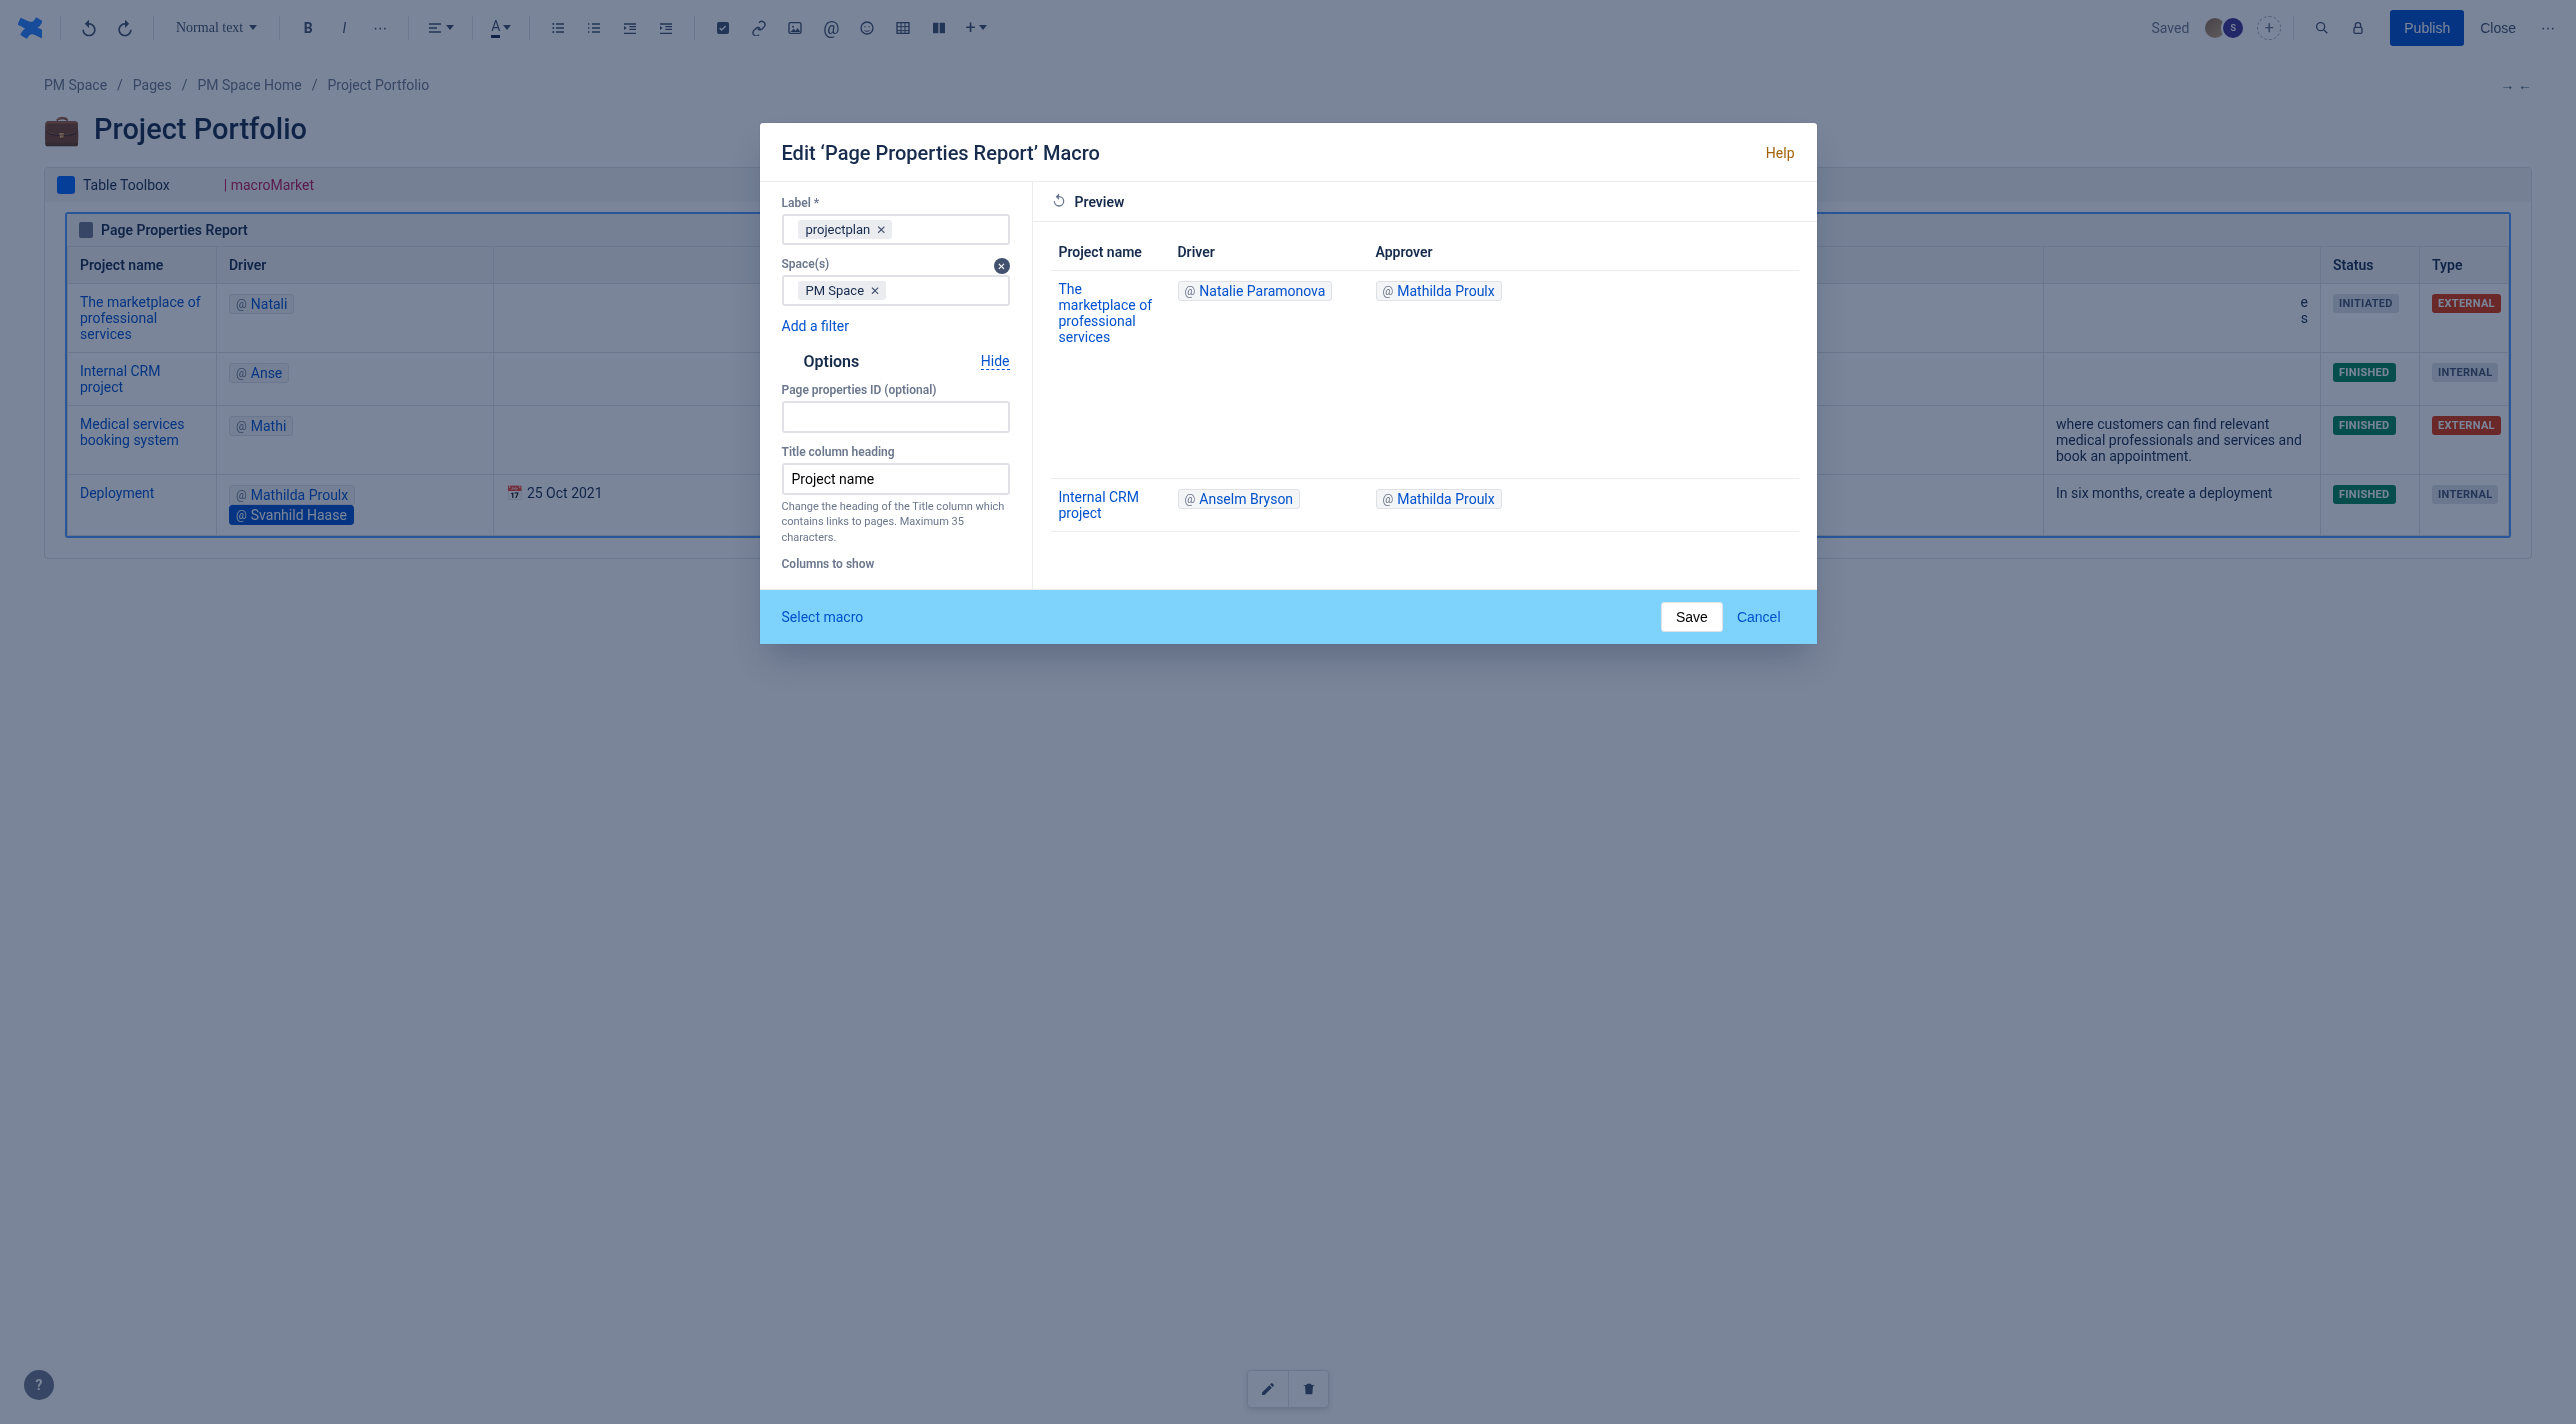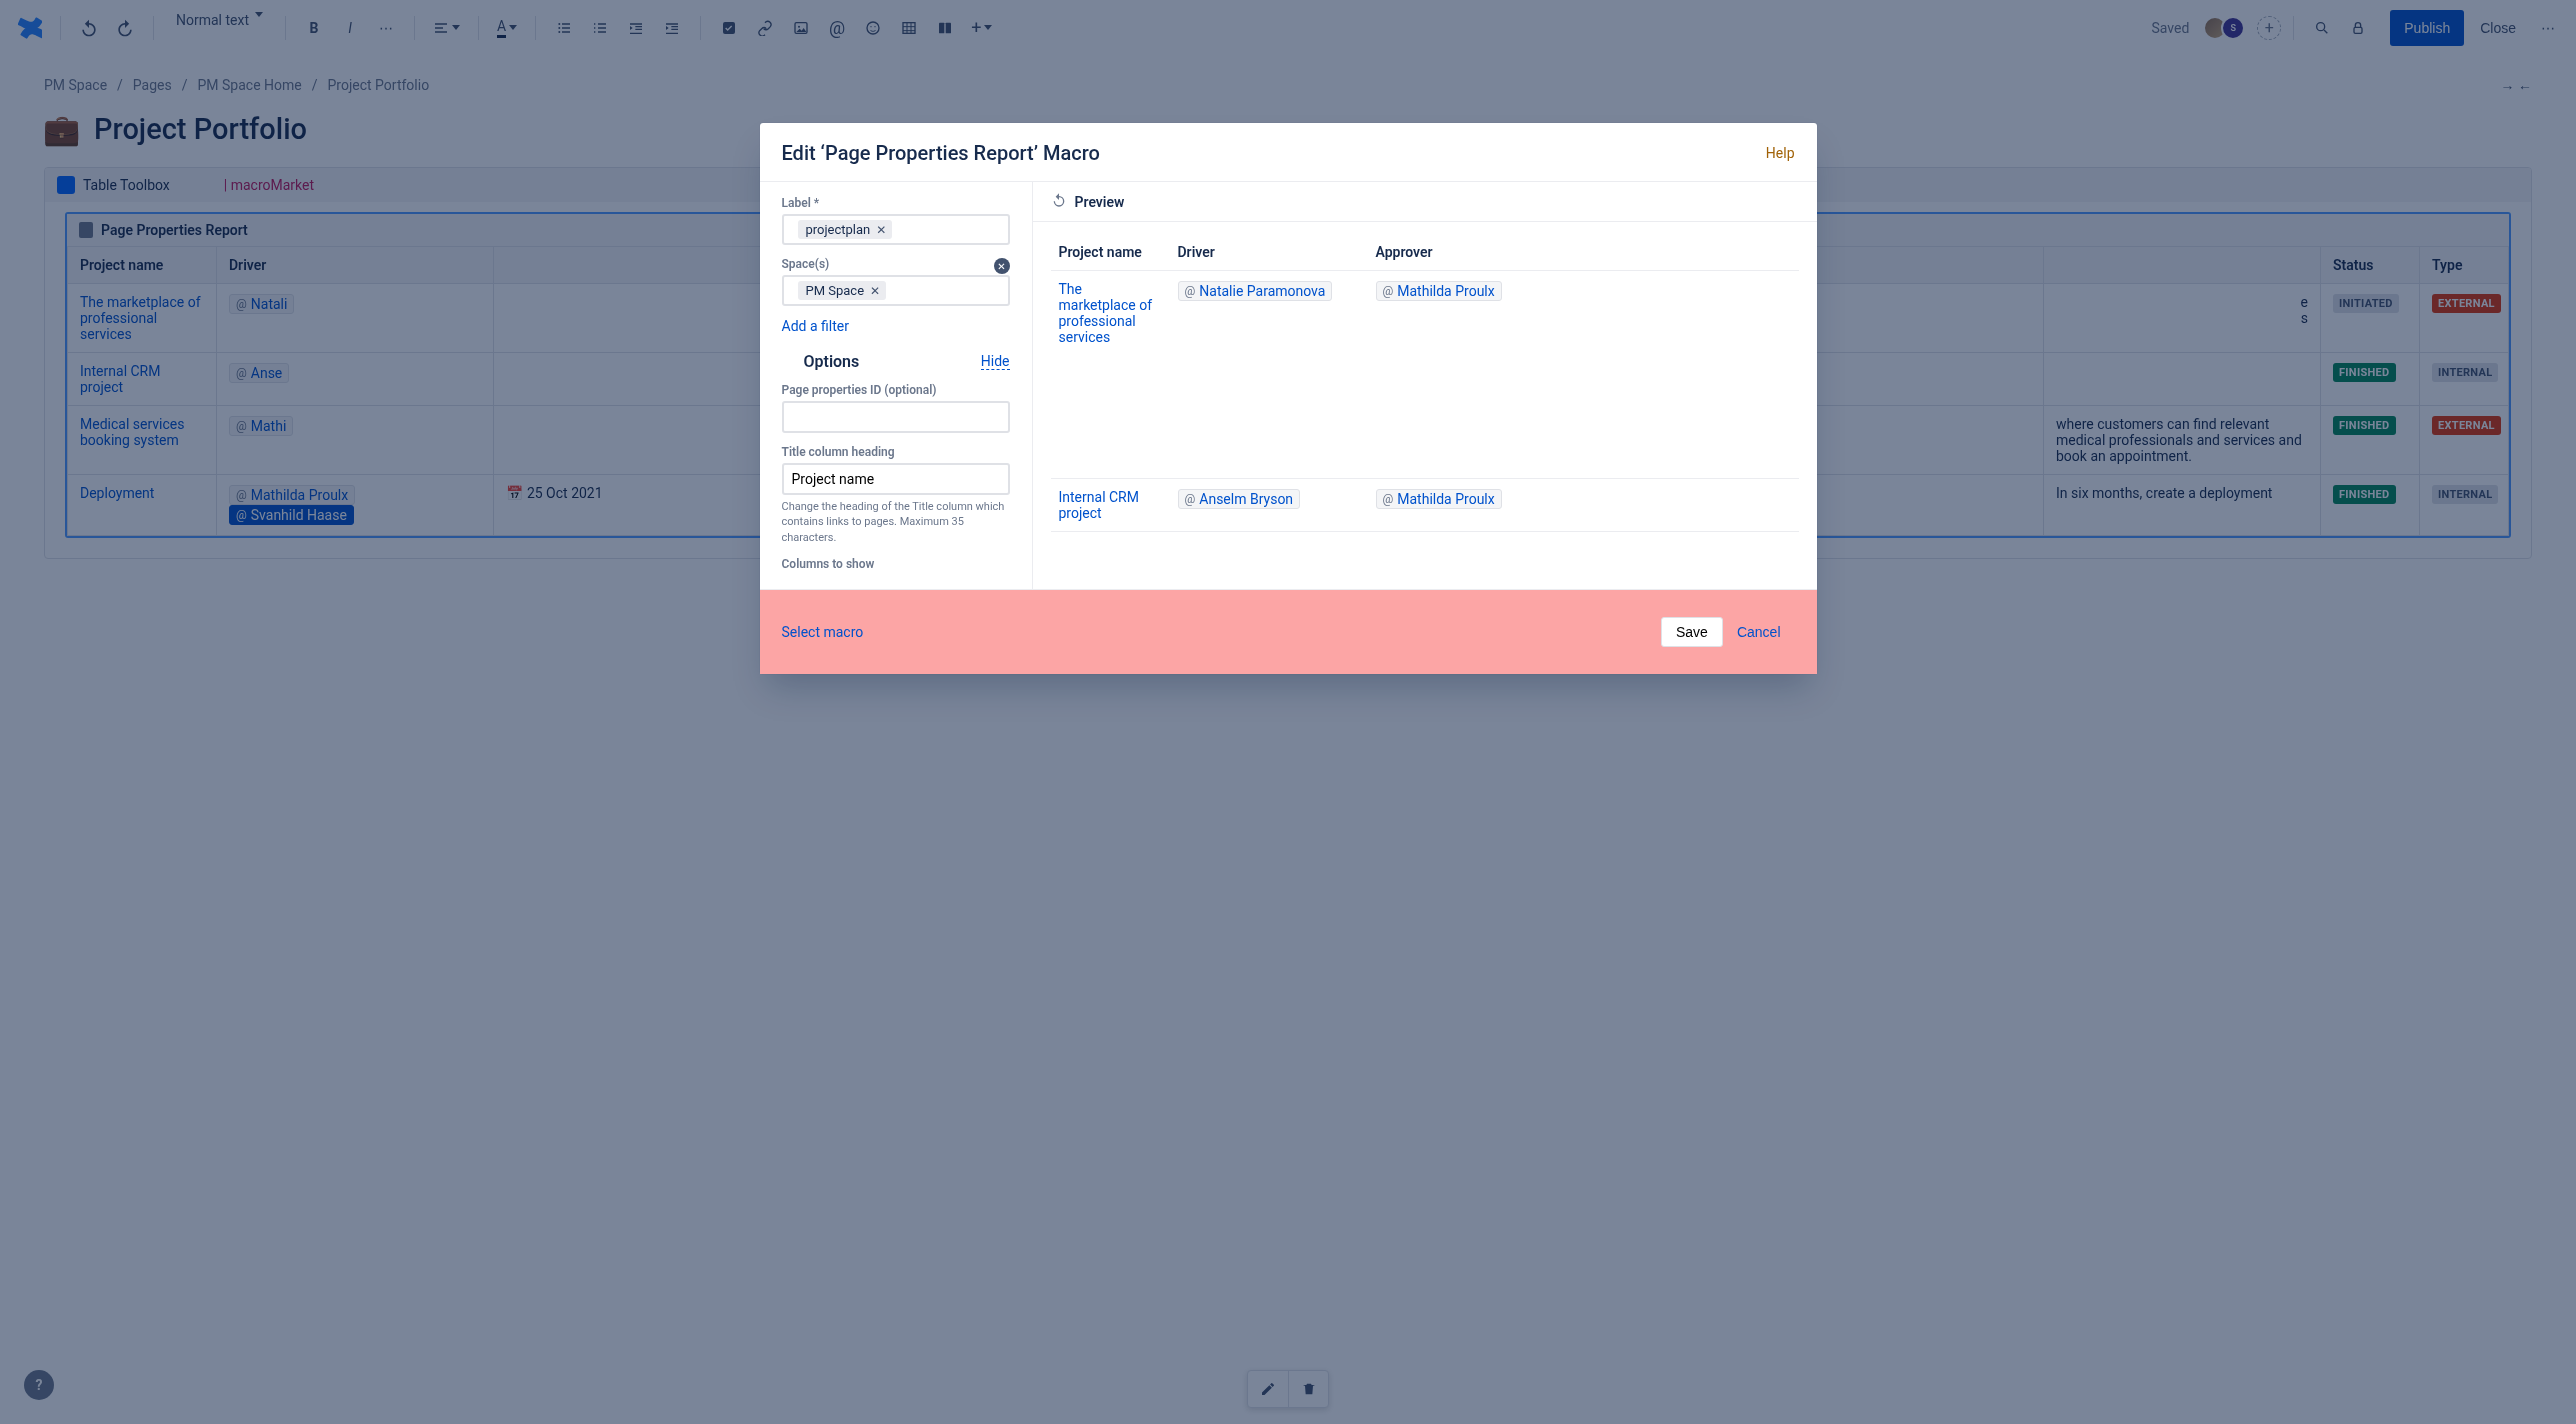--- a/index.html
+++ b/index.html
@@ -49,26 +49,28 @@
   height: 32px;
   padding: 0 6px;
   border-radius: 3px;
   color: #42526E;
   cursor: pointer;
   font-size: 14px;
 }
 
 .tb-text-btn {
   display: inline-flex;
+  align-items: center;
   height: 32px;
   padding: 0 10px;
   gap: 6px;
   border-radius: 3px;
   cursor: pointer;
   color: #42526E;
+  font-family: Liberation Serif, serif;
 }
 
 .chevron-down {
   width: 0; height: 0;
   border-left: 4px solid transparent;
   border-right: 4px solid transparent;
   border-top: 5px solid #42526E;
 }
 
 .toolbar .spacer-grow { flex: 1; }
@@ -494,23 +496,23 @@
   font-weight:600;
 }
 
 .col-pname { width:119px; }
 .col-driver { width:198px; }
 
 
 .modal-footer {
   display:flex;
   align-items:center;
-  padding: 27px 22px;
+  padding: 12px 22px;
   border-top:1px solid #EBECF0;
-  background:#fca5a5;
+  background:#7dd3fc;
 }
 
 .modal-footer .select-macro {
   color:#0052CC;
   cursor:pointer;
 }
 
 .modal-footer .spacer-grow { flex:1; }
 
 .modal-footer .save-btn {

